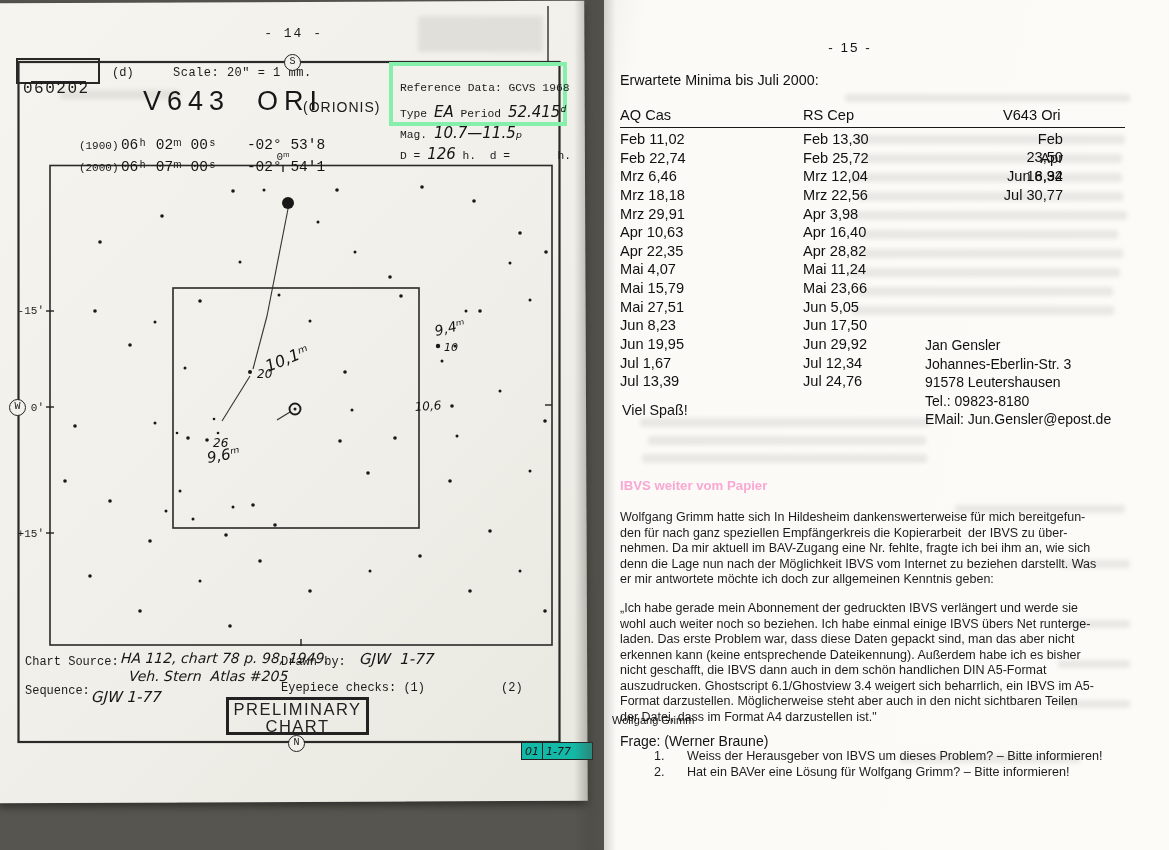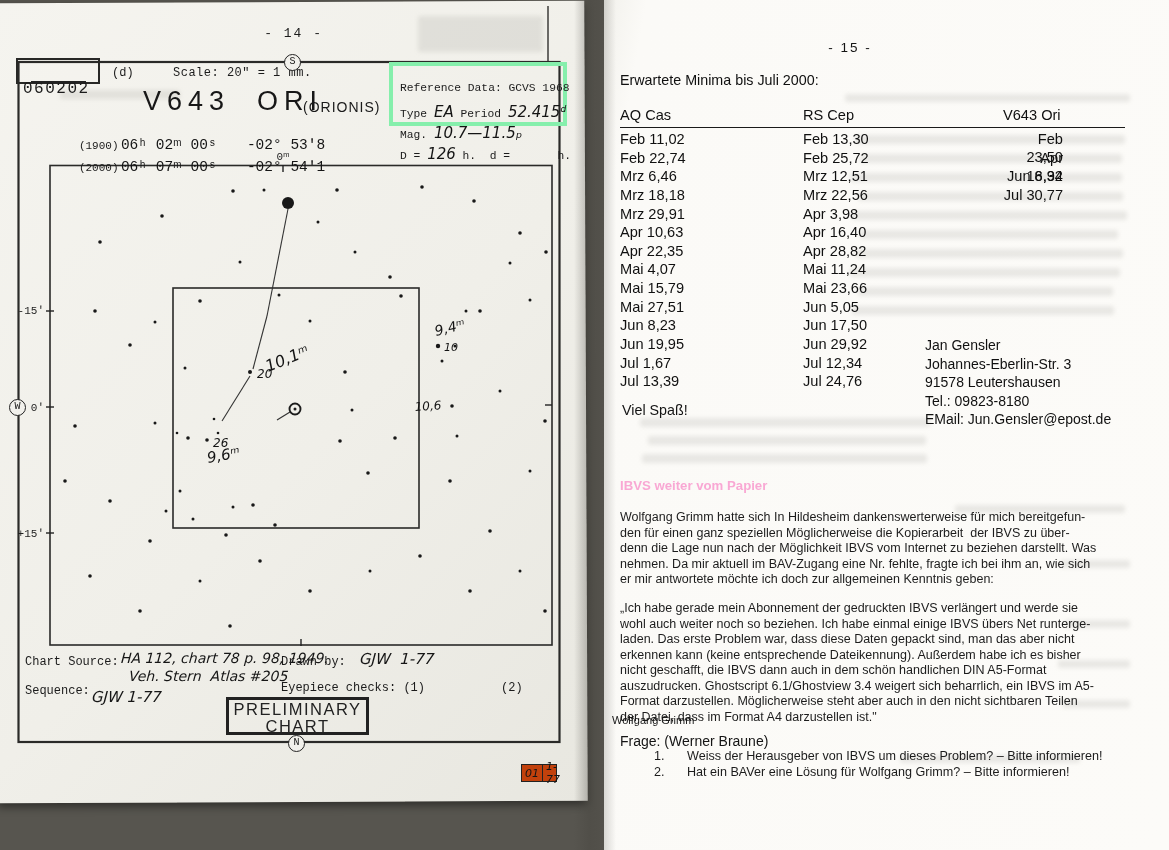--- a/index.html
+++ b/index.html
@@ -24,22 +24,22 @@
   .coordrow .epoch{font:11px "Liberation Mono",monospace;display:inline-block;width:42px;color:#1b1b1b}
   .coordrow .ra{font:14.5px "Liberation Mono",monospace;display:inline-block;width:126px;color:#151515}
   .coordrow .dec{font:14.5px "Liberation Mono",monospace;color:#151515}
   .refbox{position:absolute;left:389px;top:62px;width:178px;height:64px;border:4px solid #86efac;padding:16px 0 0 7px;z-index:3}
   .refrow{height:21px;white-space:pre;display:flex;align-items:baseline}
   .refrow .m{font:11.3px "Liberation Mono",monospace;color:#1b1b1b}
   .refrow .h{font:italic 15px "DejaVu Sans",sans-serif;color:#141414}
   .stamp{position:absolute;left:226px;top:697px;width:143px;height:38px;border:3px solid #222;
     text-align:center;color:#222;padding-top:1px;z-index:3}
   .stamp div{font:16.5px/16.5px "Liberation Sans",sans-serif;letter-spacing:1.5px}
-  .docbox{position:absolute;left:521px;top:764px;width:36px;height:18px;border:1.8px solid #222;
-    display:flex;align-items:center;z-index:3;background:#c2410c}
+  .docbox{position:absolute;left:521px;top:742px;width:72px;height:18px;border:1.8px solid #222;
+    display:flex;align-items:center;z-index:3;background:#14b8a6}
   .docbox span{font:italic 11px "DejaVu Sans",sans-serif;color:#151515;padding:0 3px}
   .docbox .sep{border-left:1.4px solid #222;height:100%;padding:0}
   
   .rp-table{position:absolute;left:620px;top:107px;width:505px;font-size:14.6px;color:#101010}
   .thead,.trow{display:grid;grid-template-columns:183px 200px 1fr}
   .thead{padding-bottom:4px;border-bottom:1.7px solid #1a1a1a;margin-bottom:2px}
   .trow{height:18.65px;line-height:18.4px}
   .td.c2,.trow .c2v{text-align:right;padding-right:62px}
   .pline{white-space:pre;font-size:12.5px;line-height:15.55px;color:#1c1c1c}
   .contact div{font-size:14px;line-height:18.5px;color:#101010}
@@ -239,21 +239,21 @@
         <div class="td c1">Feb 13,30</div>
         <div class="td c2 c2v">Feb 23,50</div>
       </div>
       <div class="trow">
         <div class="td c0">Feb 22,74</div>
         <div class="td c1">Feb 25,72</div>
         <div class="td c2 c2v">Apr 16,92</div>
       </div>
       <div class="trow">
         <div class="td c0">Mrz 6,46</div>
-        <div class="td c1">Mrz 12,51</div>
+        <div class="td c1">Mrz 12,04</div>
         <div class="td c2 c2v">Jun 8,34</div>
       </div>
       <div class="trow">
         <div class="td c0">Mrz 18,18</div>
         <div class="td c1">Mrz 22,56</div>
         <div class="td c2 c2v">Jul 30,77</div>
       </div>
       <div class="trow">
         <div class="td c0">Mrz 29,91</div>
         <div class="td c1">Apr 3,98</div>
@@ -314,23 +314,23 @@
     <div class="cline">Johannes-Eberlin-Str. 3</div>
     <div class="cline">91578 Leutershausen</div>
     <div class="cline">Tel.: 09823-8180</div>
     <div class="cline">EMail: Jun.Gensler@epost.de</div>
   </div>
 
 <div class="abs sans" style="left:620px;top:478px;font-size:13.2px;font-weight:bold;color:#f9a8d4;z-index:3">IBVS weiter vom Papier</div>
 
 <div class="abs" style="left:620px;top:510px;z-index:3">
     <div class="pline">Wolfgang Grimm hatte sich In Hildesheim dankenswerterweise für mich bereitgefun-</div>
-    <div class="pline">den für einen ganz speziellen Möglicherweise die Kopierarbeit  der IBVS zu über-</div>
+    <div class="pline">den für nach ganz speziellen Empfängerkreis die Kopierarbeit  der IBVS zu über-</div>
+    <div class="pline">nehmen. Da mir aktuell im BAV-Zugang eine Nr. fehlte, fragte ich bei ihm an, wie sich</div>
     <div class="pline">denn die Lage nun nach der Möglichkeit IBVS vom Internet zu beziehen darstellt. Was</div>
-    <div class="pline">nehmen. Da mir aktuell im BAV-Zugang eine Nr. fehlte, fragte ich bei ihm an, wie sich</div>
     <div class="pline">er mir antwortete möchte ich doch zur allgemeinen Kenntnis geben:</div>
   </div>
 
 <div class="abs" style="left:620px;top:601px;z-index:3">
     <div class="pline">„Ich habe gerade mein Abonnement der gedruckten IBVS verlängert und werde sie</div>
     <div class="pline">wohl auch weiter noch so beziehen. Ich habe einmal einige IBVS übers Net runterge-</div>
     <div class="pline">laden. Das erste Problem war, dass diese Daten gepackt sind, man das aber nicht</div>
     <div class="pline">erkennen kann (keine entsprechende Dateikennung). Außerdem habe ich es bisher</div>
     <div class="pline">nicht geschafft, die IBVS dann auch in dem schön handlichen DIN A5-Format</div>
     <div class="pline">auszudrucken. Ghostscript 6.1/Ghostview 3.4 weigert sich beharrlich, ein IBVS im A5-</div>

